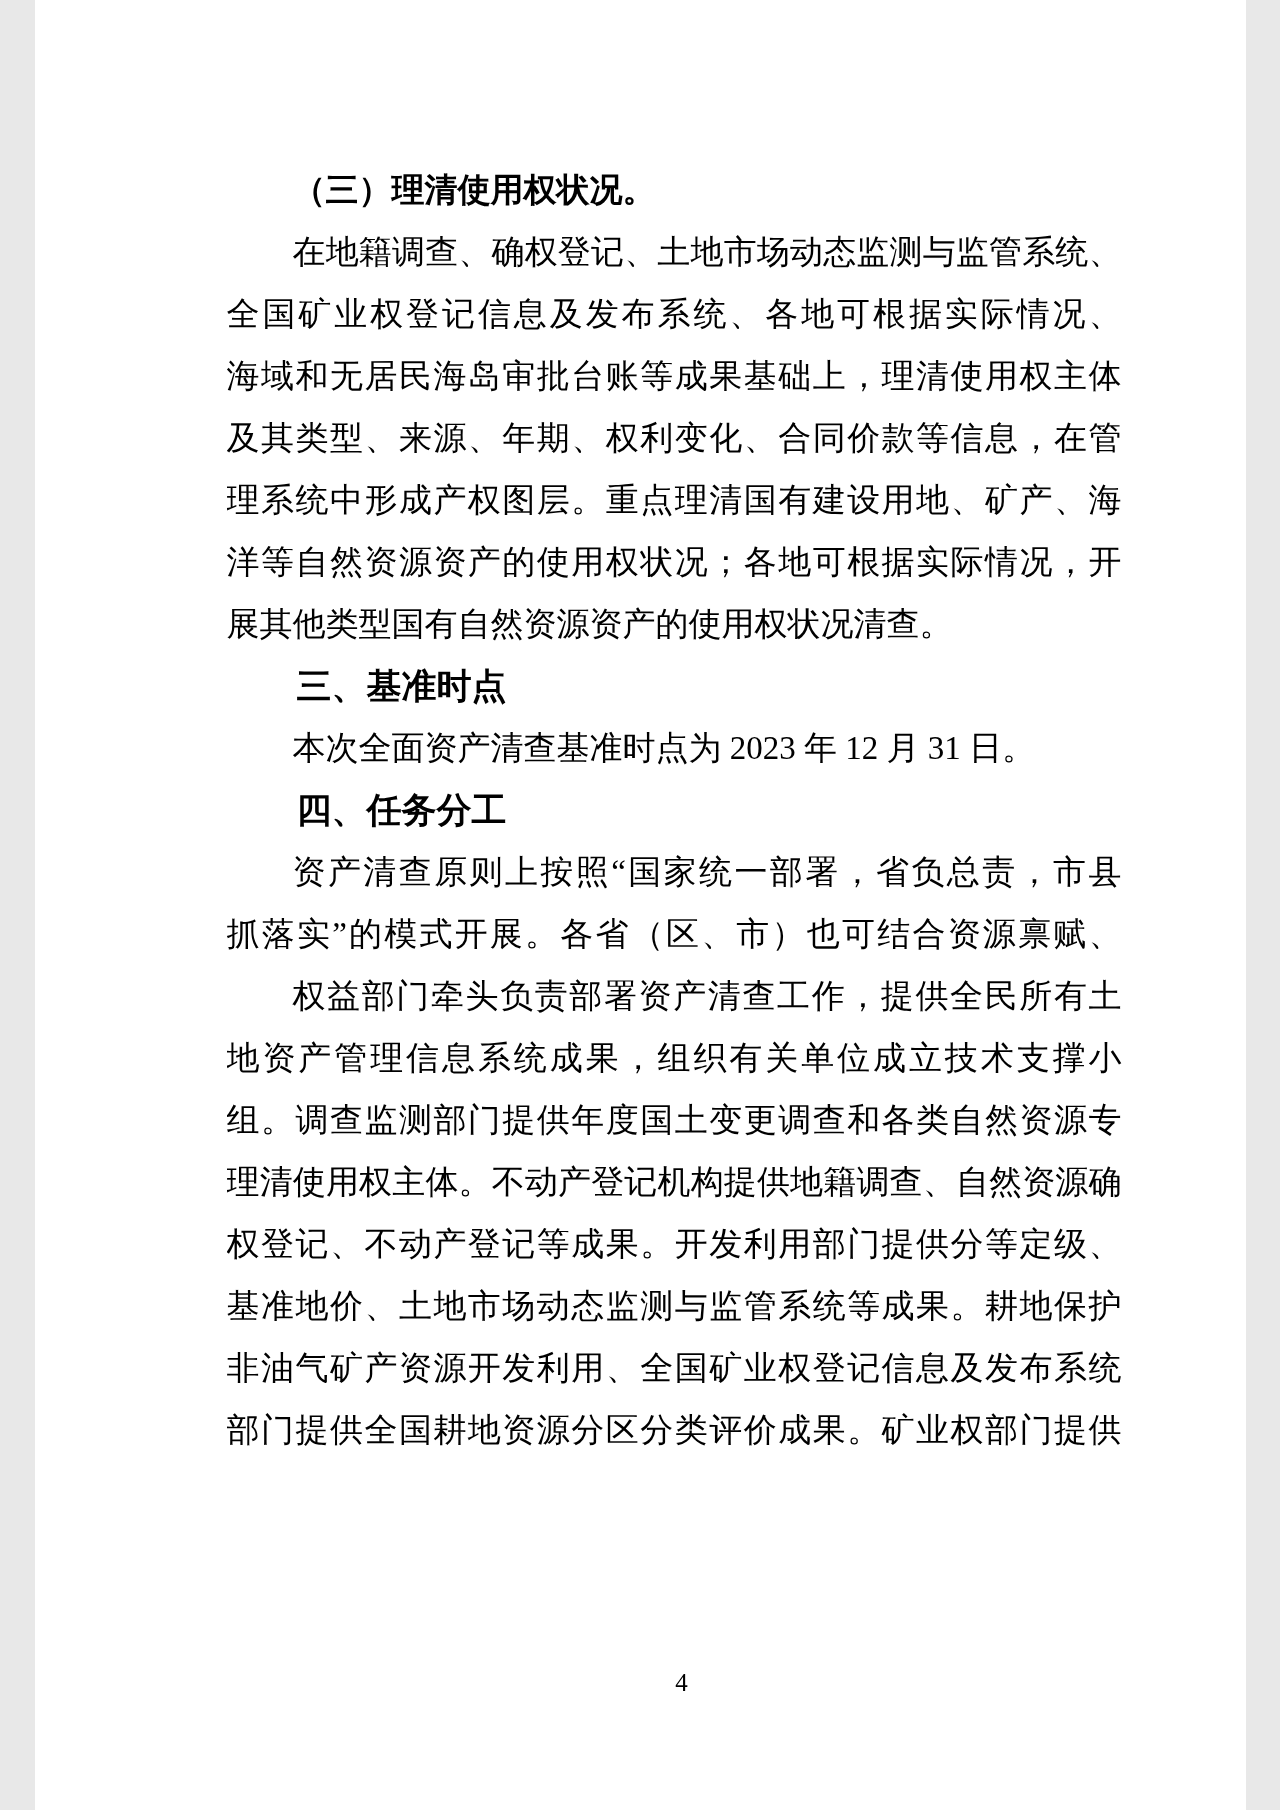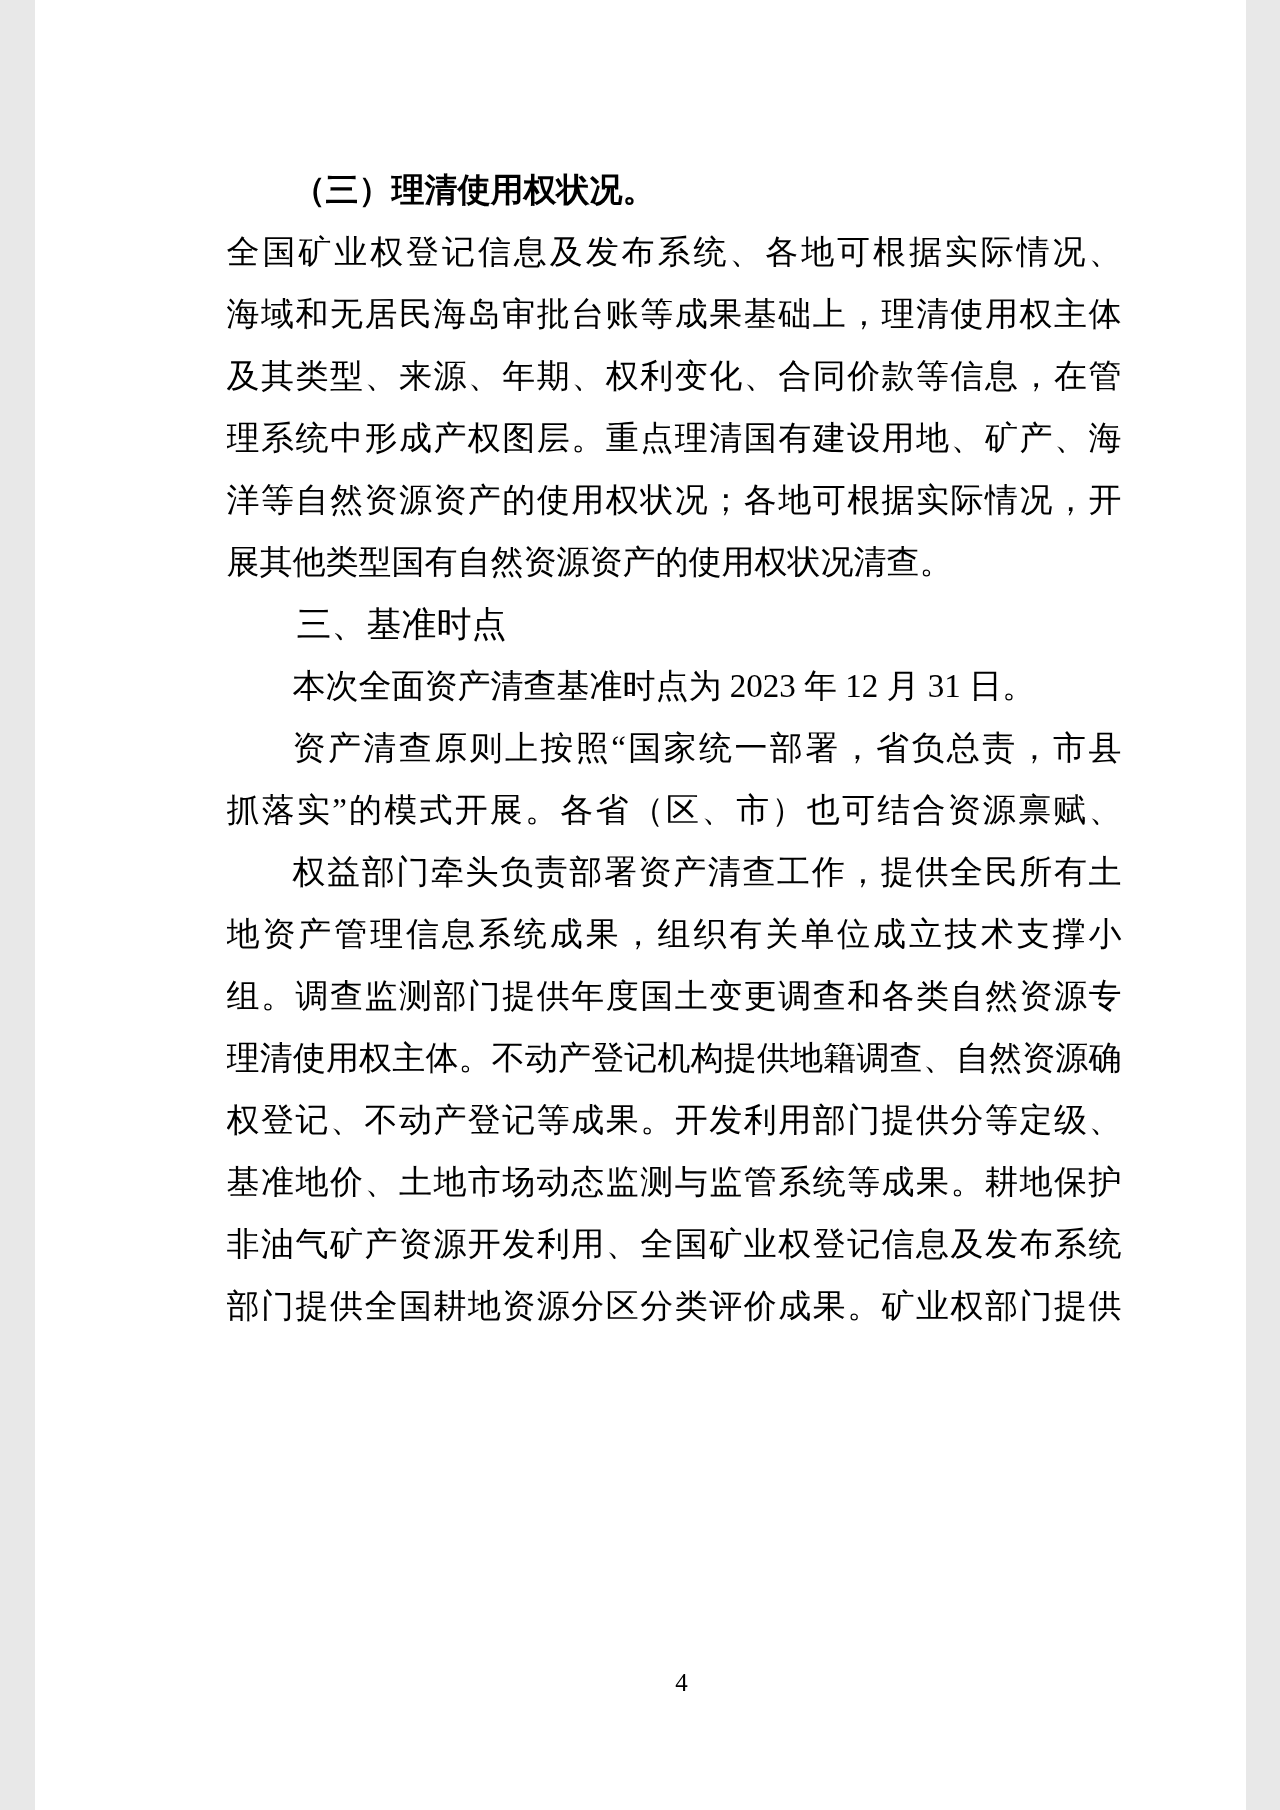--- a/index.html
+++ b/index.html
@@ -32,21 +32,21 @@
     text-align-last: justify;
     color: #000000;
   }
   .line.indent { text-indent: 2em; }
   .line.last {
     text-align: right;
     text-align-last: left;
   }
   .line.hei-heading {
     font-family: "Liberation Sans", "DejaVu Sans", sans-serif;
-    font-weight: normal;
+    font-weight: bold;
     font-size: 35px;
     text-align: left;
     text-align-last: left;
   }
   .line.kai-heading {
     font-weight: 600;
     text-align: left;
     text-align-last: left;
   }
   .page-number {
@@ -60,28 +60,30 @@
     font-family: "Liberation Serif", "DejaVu Serif", serif;
     color: #000000;
   }
 </style>
 </head>
 <body>
 
 <div class="page">
   <main class="text-block" id="text-block">
       <div class="line kai-heading indent last">（三）理清使用权状况。</div>
+      <div class="line body indent">在地籍调查、确权登记、土地市场动态监测与监管系统、</div>
       <div class="line body">全国矿业权登记信息及发布系统、各地可根据实际情况、</div>
       <div class="line body">海域和无居民海岛审批台账等成果基础上，理清使用权主体</div>
       <div class="line body">及其类型、来源、年期、权利变化、合同价款等信息，在管</div>
       <div class="line body">理系统中形成产权图层。重点理清国有建设用地、矿产、海</div>
       <div class="line body">洋等自然资源资产的使用权状况；各地可根据实际情况，开</div>
       <div class="line body last">展其他类型国有自然资源资产的使用权状况清查。</div>
       <div class="line hei-heading indent last">三、基准时点</div>
       <div class="line body indent last">本次全面资产清查基准时点为 2023 年 12 月 31 日。</div>
+      <div class="line hei-heading indent last">四、任务分工</div>
       <div class="line body indent">资产清查原则上按照“国家统一部署，省负总责，市县</div>
       <div class="line body">抓落实”的模式开展。各省（区、市）也可结合资源禀赋、</div>
       <div class="line body indent">权益部门牵头负责部署资产清查工作，提供全民所有土</div>
       <div class="line body">地资产管理信息系统成果，组织有关单位成立技术支撑小</div>
       <div class="line body">组。调查监测部门提供年度国土变更调查和各类自然资源专</div>
       <div class="line body">理清使用权主体。不动产登记机构提供地籍调查、自然资源确</div>
       <div class="line body">权登记、不动产登记等成果。开发利用部门提供分等定级、</div>
       <div class="line body">基准地价、土地市场动态监测与监管系统等成果。耕地保护</div>
       <div class="line body">非油气矿产资源开发利用、全国矿业权登记信息及发布系统</div>
       <div class="line body">部门提供全国耕地资源分区分类评价成果。矿业权部门提供</div>

